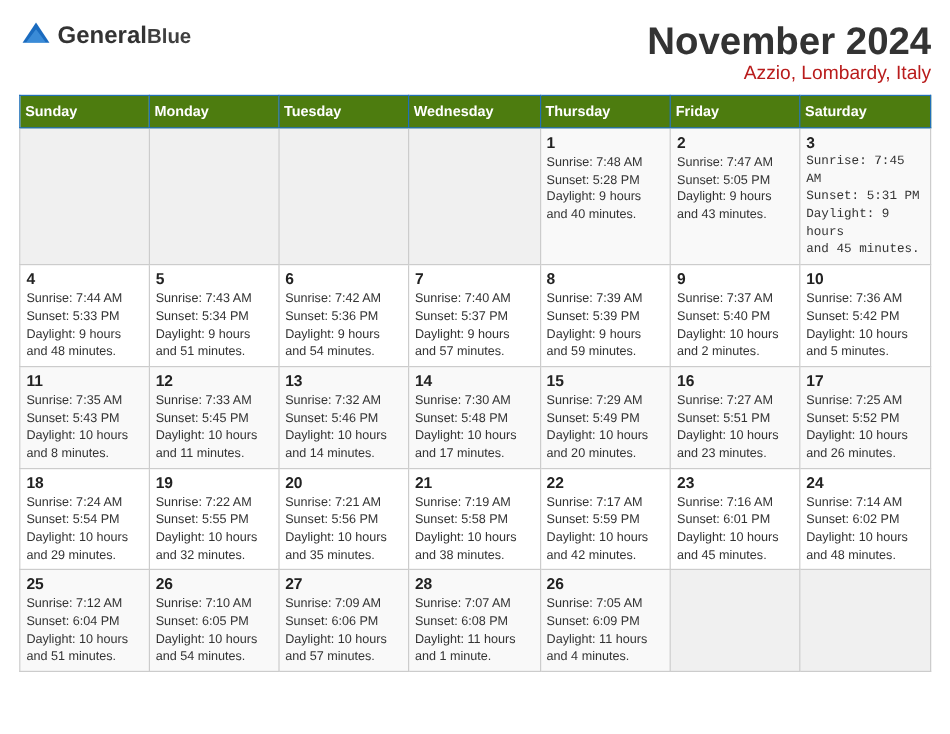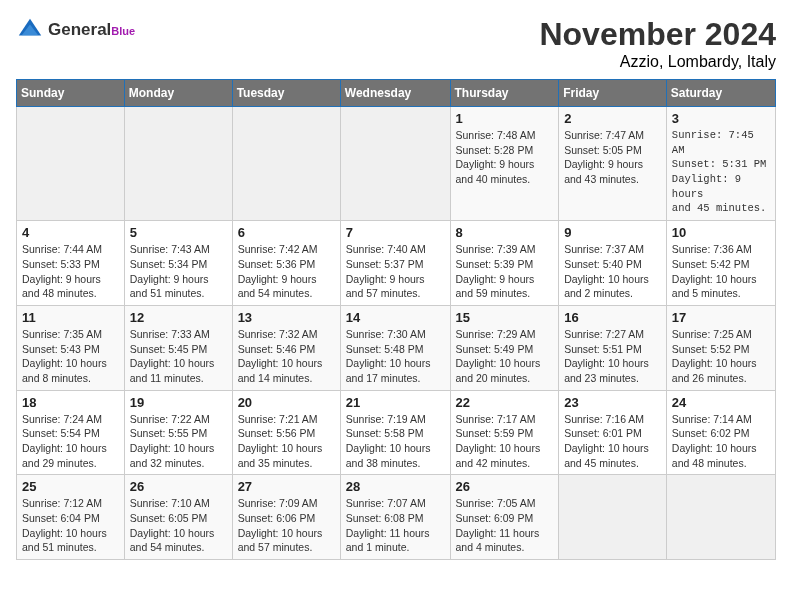--- a/index.html
+++ b/index.html
@@ -28,29 +28,29 @@
     .title-area {
       text-align: right;
     }
     .main-title {
       font-size: 32px;
       font-weight: bold;
       color: #333;
     }
     .subtitle {
       font-size: 16px;
-      color: #000000;
+      color: #b91c1c;
     }
     table {
       width: 100%;
       border-collapse: collapse;
       font-size: 11px;
     }
     thead tr {
-      background-color: #737373;
+      background-color: #4d7c0f;
       color: #fff;
     }
     thead th {
       padding: 6px 4px;
       text-align: left;
       font-size: 12px;
       font-weight: bold;
       border: 1px solid #2070b8;
     }
     tbody tr {
@@ -88,21 +88,21 @@
 </head>
 <body>
 
 <div class="header">
   <div class="logo">
     <svg class="logo-icon" viewBox="0 0 40 40" xmlns="http://www.w3.org/2000/svg">
       <polygon points="20,4 36,28 4,28" fill="#1a6bbf"></polygon>
       <polygon points="20,12 32,28 8,28" fill="#5aabf0" opacity="0.5"></polygon>
     </svg>
     <div>
-      <span style="font-size:17px;font-weight:bold;color:#333;">General</span><span style="font-size:11px;font-weight:bold;color:#a21caf;">Blue</span>
+      <span style="font-size:20px;font-weight:bold;color:#333;">General</span><span style="font-size:17px;font-weight:bold;color:#404040;">Blue</span>
     </div>
   </div>
   <div class="title-area">
     <div class="main-title">November 2024</div>
     <div class="subtitle">Azzio, Lombardy, Italy</div>
   </div>
 </div>
 
 <table>
   <thead>

